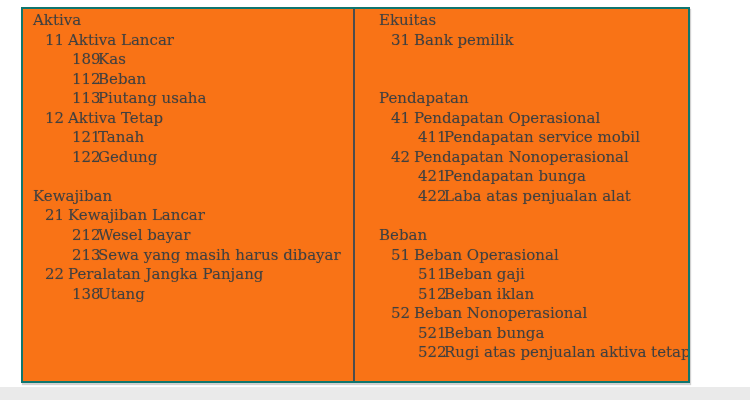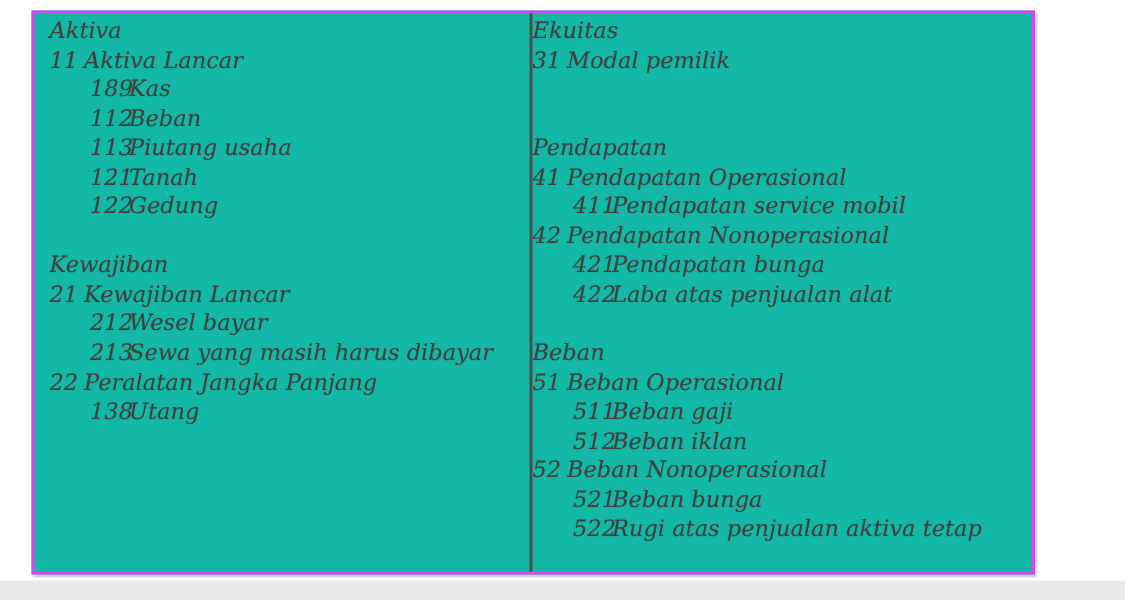--- a/index.html
+++ b/index.html
@@ -22,77 +22,78 @@
     height: 13px;
     background: #eaeaea;
   }
   .coa-table {
     position: absolute;
     left: 21px;
     top: 7px;
     width: 669px;
     height: 376px;
     box-sizing: border-box;
-    background: #14b8a6;
-    border: 2px solid #d946ef;
+    background: #f97316;
+    border: 2px solid #0f766e;
     box-shadow: 1px 2px 1px rgba(0,0,0,0.18);
     display: flex;
-    font-style: italic;
   }
   .coa-col {
     box-sizing: border-box;
     overflow: hidden;
     padding: 2px 4px 0 10px;
   }
   .coa-col.left {
     width: 332px;
     border-right: 2px solid #4d4d4d;
   }
   .coa-col.right {
     flex: 1;
-    padding-left: 0;
+    padding-left: 24px;
   }
   .coa-row {
     height: 19.55px;
     line-height: 19.55px;
     font-size: 15px;
     color: #404040;
     white-space: nowrap;
     text-shadow: 0 0 1px rgba(64,64,64,0.30);
   }
   .coa-row .code {
     display: inline-block;
+    margin-left: 12px;
   }
   .coa-row.lvl1 .code { width: 23px; }
   .coa-row.lvl2 { padding-left: 27px; }
   .coa-row.lvl2 .code { width: 26px; }
 </style>
 </head>
 <body>
 
 <div class="coa-table">
   <div class="coa-col left" id="col-0">
       <div class="coa-row lvl0"><span class="label">Aktiva</span></div>
       <div class="coa-row lvl1"><span class="code">11</span><span class="label">Aktiva Lancar</span></div>
       <div class="coa-row lvl2"><span class="code">189</span><span class="label">Kas</span></div>
       <div class="coa-row lvl2"><span class="code">112</span><span class="label">Beban</span></div>
       <div class="coa-row lvl2"><span class="code">113</span><span class="label">Piutang usaha</span></div>
+      <div class="coa-row lvl1"><span class="code">12</span><span class="label">Aktiva Tetap</span></div>
       <div class="coa-row lvl2"><span class="code">121</span><span class="label">Tanah</span></div>
       <div class="coa-row lvl2"><span class="code">122</span><span class="label">Gedung</span></div>
       <div class="coa-row blank"></div>
       <div class="coa-row lvl0"><span class="label">Kewajiban</span></div>
       <div class="coa-row lvl1"><span class="code">21</span><span class="label">Kewajiban Lancar</span></div>
       <div class="coa-row lvl2"><span class="code">212</span><span class="label">Wesel bayar</span></div>
       <div class="coa-row lvl2"><span class="code">213</span><span class="label">Sewa yang masih harus dibayar</span></div>
       <div class="coa-row lvl1"><span class="code">22</span><span class="label">Peralatan Jangka Panjang</span></div>
       <div class="coa-row lvl2"><span class="code">138</span><span class="label">Utang</span></div>
     </div>
   <div class="coa-col right" id="col-1">
       <div class="coa-row lvl0"><span class="label">Ekuitas</span></div>
-      <div class="coa-row lvl1"><span class="code">31</span><span class="label">Modal pemilik</span></div>
+      <div class="coa-row lvl1"><span class="code">31</span><span class="label">Bank pemilik</span></div>
       <div class="coa-row blank"></div>
       <div class="coa-row blank"></div>
       <div class="coa-row lvl0"><span class="label">Pendapatan</span></div>
       <div class="coa-row lvl1"><span class="code">41</span><span class="label">Pendapatan Operasional</span></div>
       <div class="coa-row lvl2"><span class="code">411</span><span class="label">Pendapatan service mobil</span></div>
       <div class="coa-row lvl1"><span class="code">42</span><span class="label">Pendapatan Nonoperasional</span></div>
       <div class="coa-row lvl2"><span class="code">421</span><span class="label">Pendapatan bunga</span></div>
       <div class="coa-row lvl2"><span class="code">422</span><span class="label">Laba atas penjualan alat</span></div>
       <div class="coa-row blank"></div>
       <div class="coa-row lvl0"><span class="label">Beban</span></div>

